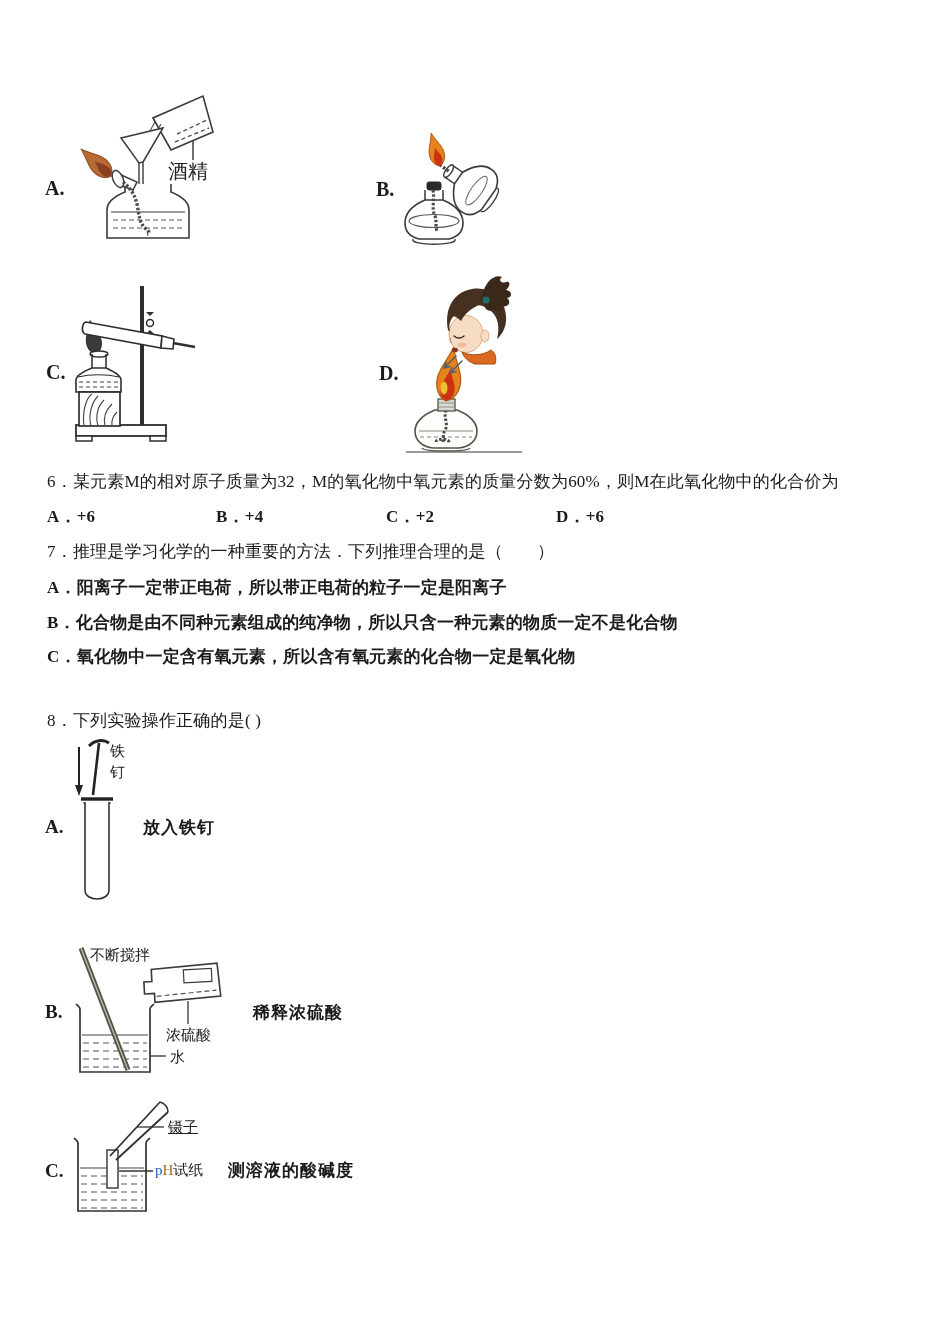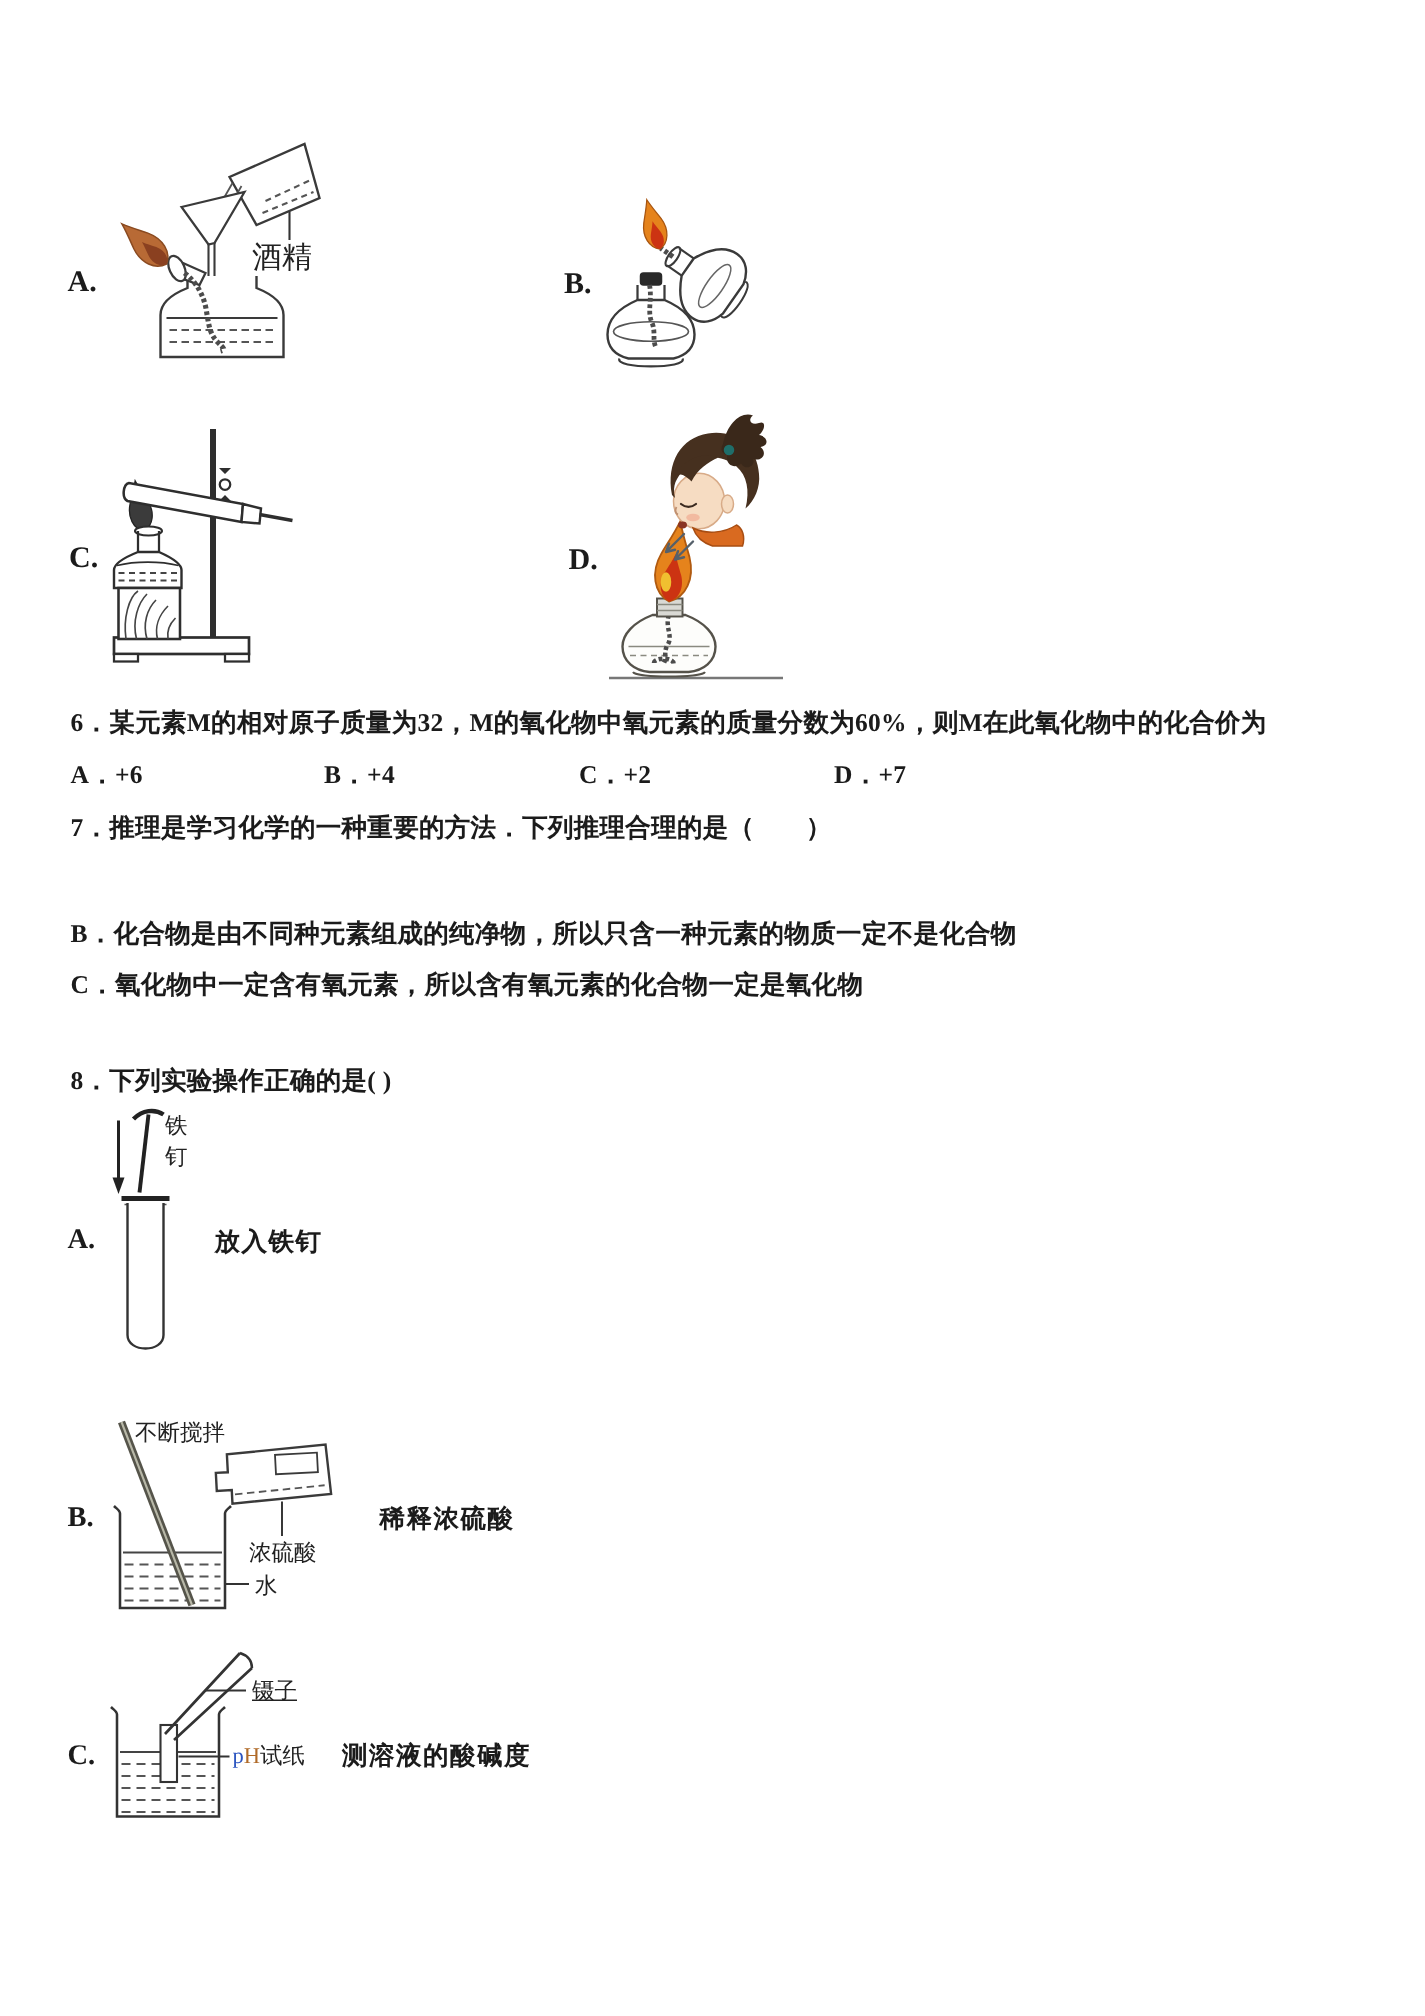--- a/index.html
+++ b/index.html
@@ -1,21 +1,21 @@
 <!DOCTYPE html>
 <html><head>
 <meta charset="utf-8">
 <style>
   html,body{margin:0;padding:0;background:#ffffff;}
   .page{
     position:relative;width:950px;height:1344px;background:#ffffff;overflow:hidden;
     font-family:"Liberation Serif","DejaVu Serif",serif;color:#1b1b1b;
   }
   .abs{position:absolute;}
-  .stem{font-size:17px;font-weight:700;white-space:nowrap;letter-spacing:0.2px;}
+  .stem{font-size:17px;font-weight:400;white-space:nowrap;letter-spacing:0.2px;}
   .opt{font-size:17px;font-weight:600;white-space:nowrap;letter-spacing:0.2px;}
   .figletter{font-size:20px;font-weight:700;}
   .q8letter{font-size:19px;font-weight:700;}
   .ann{font-size:20px;font-weight:500;color:#222;white-space:nowrap;}
   .ann-sm{font-size:15px;font-weight:500;color:#222;white-space:nowrap;}
   .cap{font-size:17px;font-weight:700;white-space:nowrap;letter-spacing:1px;}
   .vstack{display:flex;flex-direction:column;line-height:21px;}
   svg{display:block;overflow:visible;}
   .ph-p{color:#2c55c0;}
   .ph-h{color:#b06a28;}
@@ -146,23 +146,24 @@
     <g stroke="#55606a" stroke-width="1.6" fill="none" stroke-linecap="round">
       <path d="M54 84 L42 96 M42 96 L48 94.5 M42 96 L44 90.5"></path>
       <path d="M60 89 L48 101 M48 101 L54 99.5 M48 101 L50 95.5"></path>
     </g>
   </svg>
 
   <div class="abs stem" style="left:47px;top:470px;">6．某元素M的相对原子质量为32，M的氧化物中氧元素的质量分数为60%，则M在此氧化物中的化合价为</div>
   <div class="abs opt" style="left:47px;top:505px;text-align:right;">A．+6</div>
   <div class="abs opt" style="left:216px;top:505px;">B．+4</div>
   <div class="abs opt" style="left:386px;top:505px;text-align:right;">C．+2</div>
-  <div class="abs opt" style="left:556px;top:505px;">D．+7</div>
+  <div class="abs opt" style="left:556px;top:505px;">D．+6</div>
 
   <div class="abs stem" style="left:47px;top:540px;">7．推理是学习化学的一种重要的方法．下列推理合理的是（　　）</div>
+  <div class="abs opt" style="left:47px;top:576px;">A．阳离子一定带正电荷，所以带正电荷的粒子一定是阳离子</div>
   <div class="abs opt" style="left:47px;top:611px;">B．化合物是由不同种元素组成的纯净物，所以只含一种元素的物质一定不是化合物</div>
   <div class="abs opt" style="left:47px;top:645px;">C．氧化物中一定含有氧元素，所以含有氧元素的化合物一定是氧化物</div>
 
   <div class="abs stem" style="left:47px;top:709px;">8．下列实验操作正确的是( )</div>
 
   <svg class="abs" style="left:65px;top:733px;" width="120" height="175" viewBox="0 0 120 175">
     <path d="M14 14 L14 55" stroke="#222" stroke-width="2"></path>
     <path d="M10 52 L14 63 L18 52 Z" fill="#222"></path>
     <path d="M24 13 C30 7 38 6 44 10" fill="none" stroke="#222" stroke-width="3"></path>
     <path d="M34 10 L28 62" stroke="#222" stroke-width="2.6"></path>

